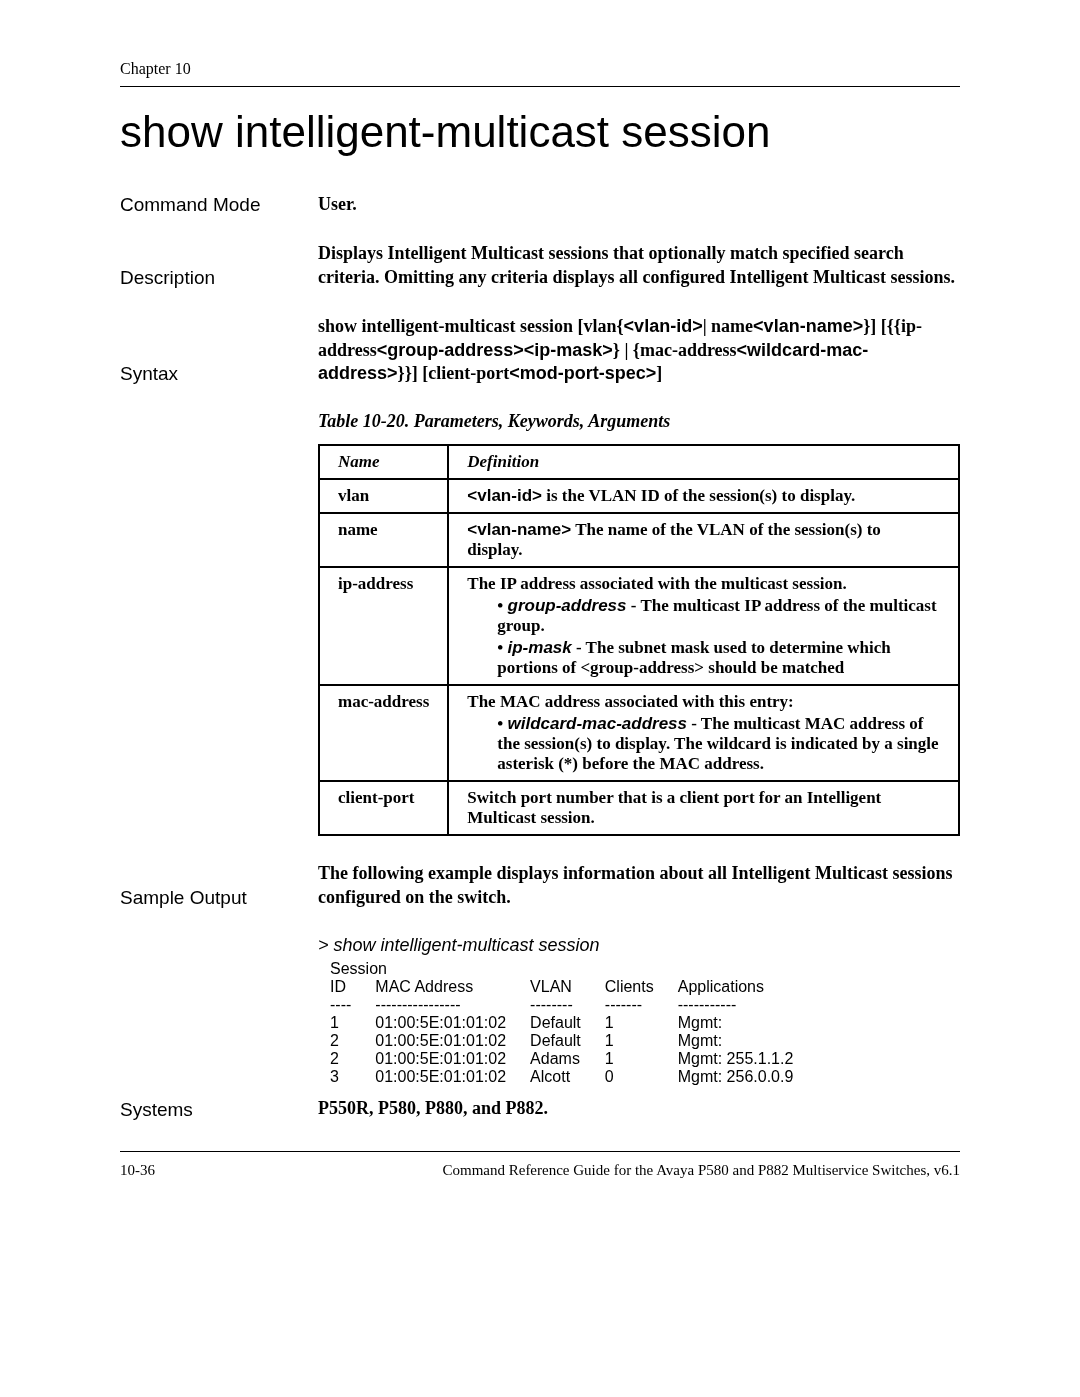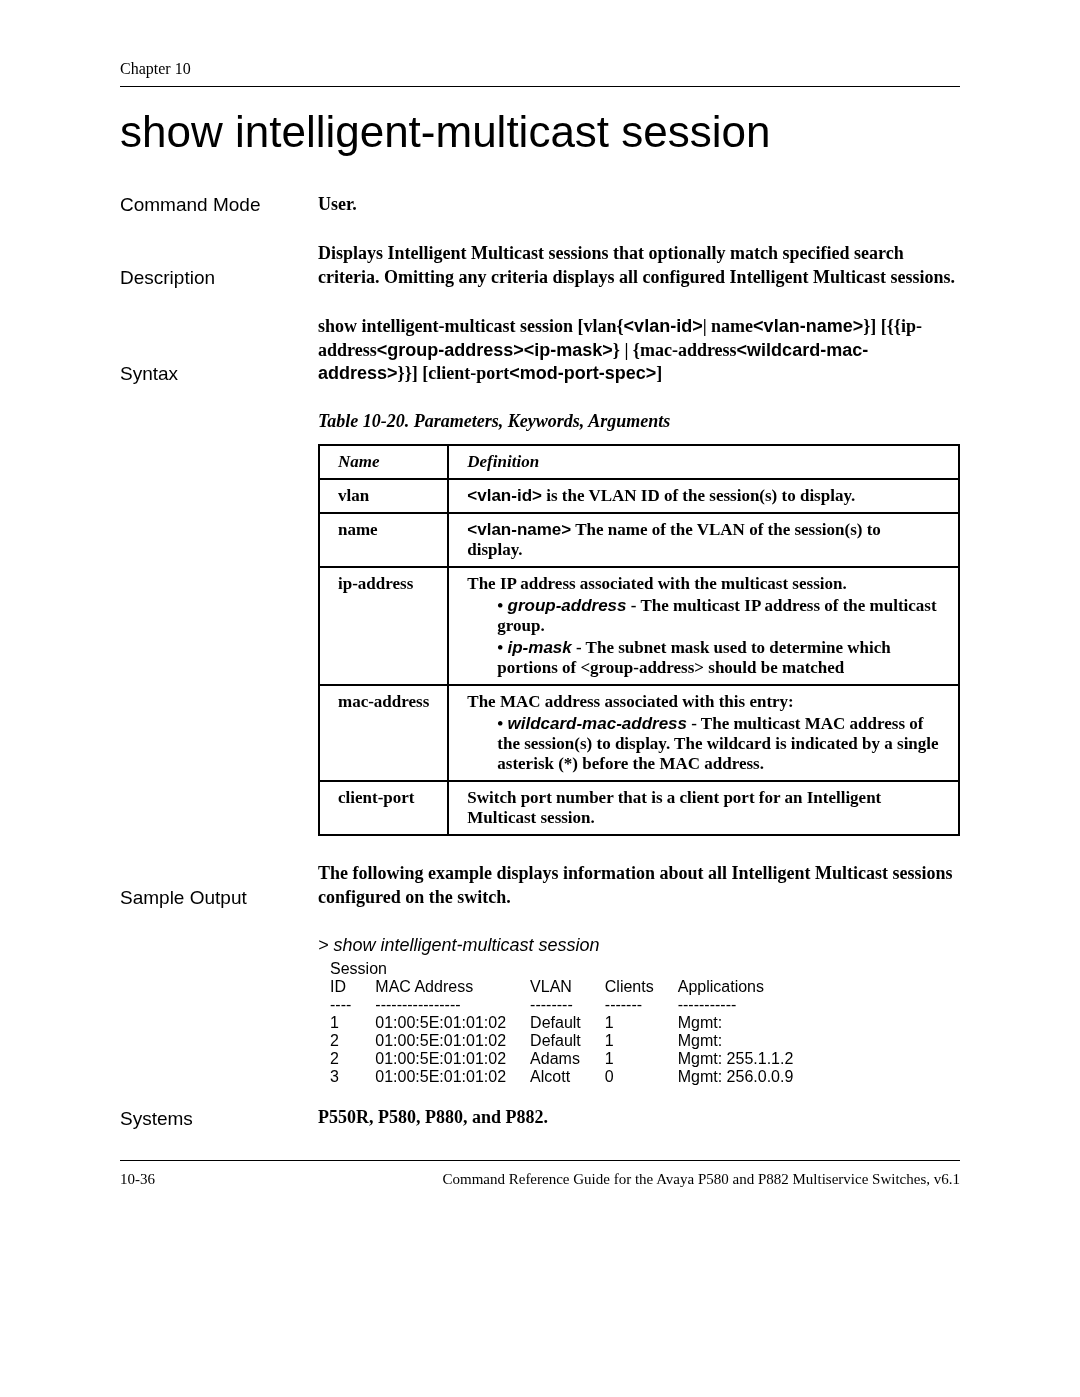--- a/index.html
+++ b/index.html
@@ -98,21 +98,21 @@
       font-style: italic;
       font-weight: normal;
       margin-left: 198px;
       margin-top: 10px;
     }
     .sample-table {
       margin-left: 198px;
       font-family: Arial, Helvetica, sans-serif;
       font-size: 16px;
       border-collapse: collapse;
-      margin-bottom: 20px;
+      margin-bottom: 11px;
     }
     .sample-table td {
       padding: 0 12px;
       white-space: nowrap;
     }
     .sample-header td {
       padding-top: 4px;
     }
     .footer-rule {
       border: none;

